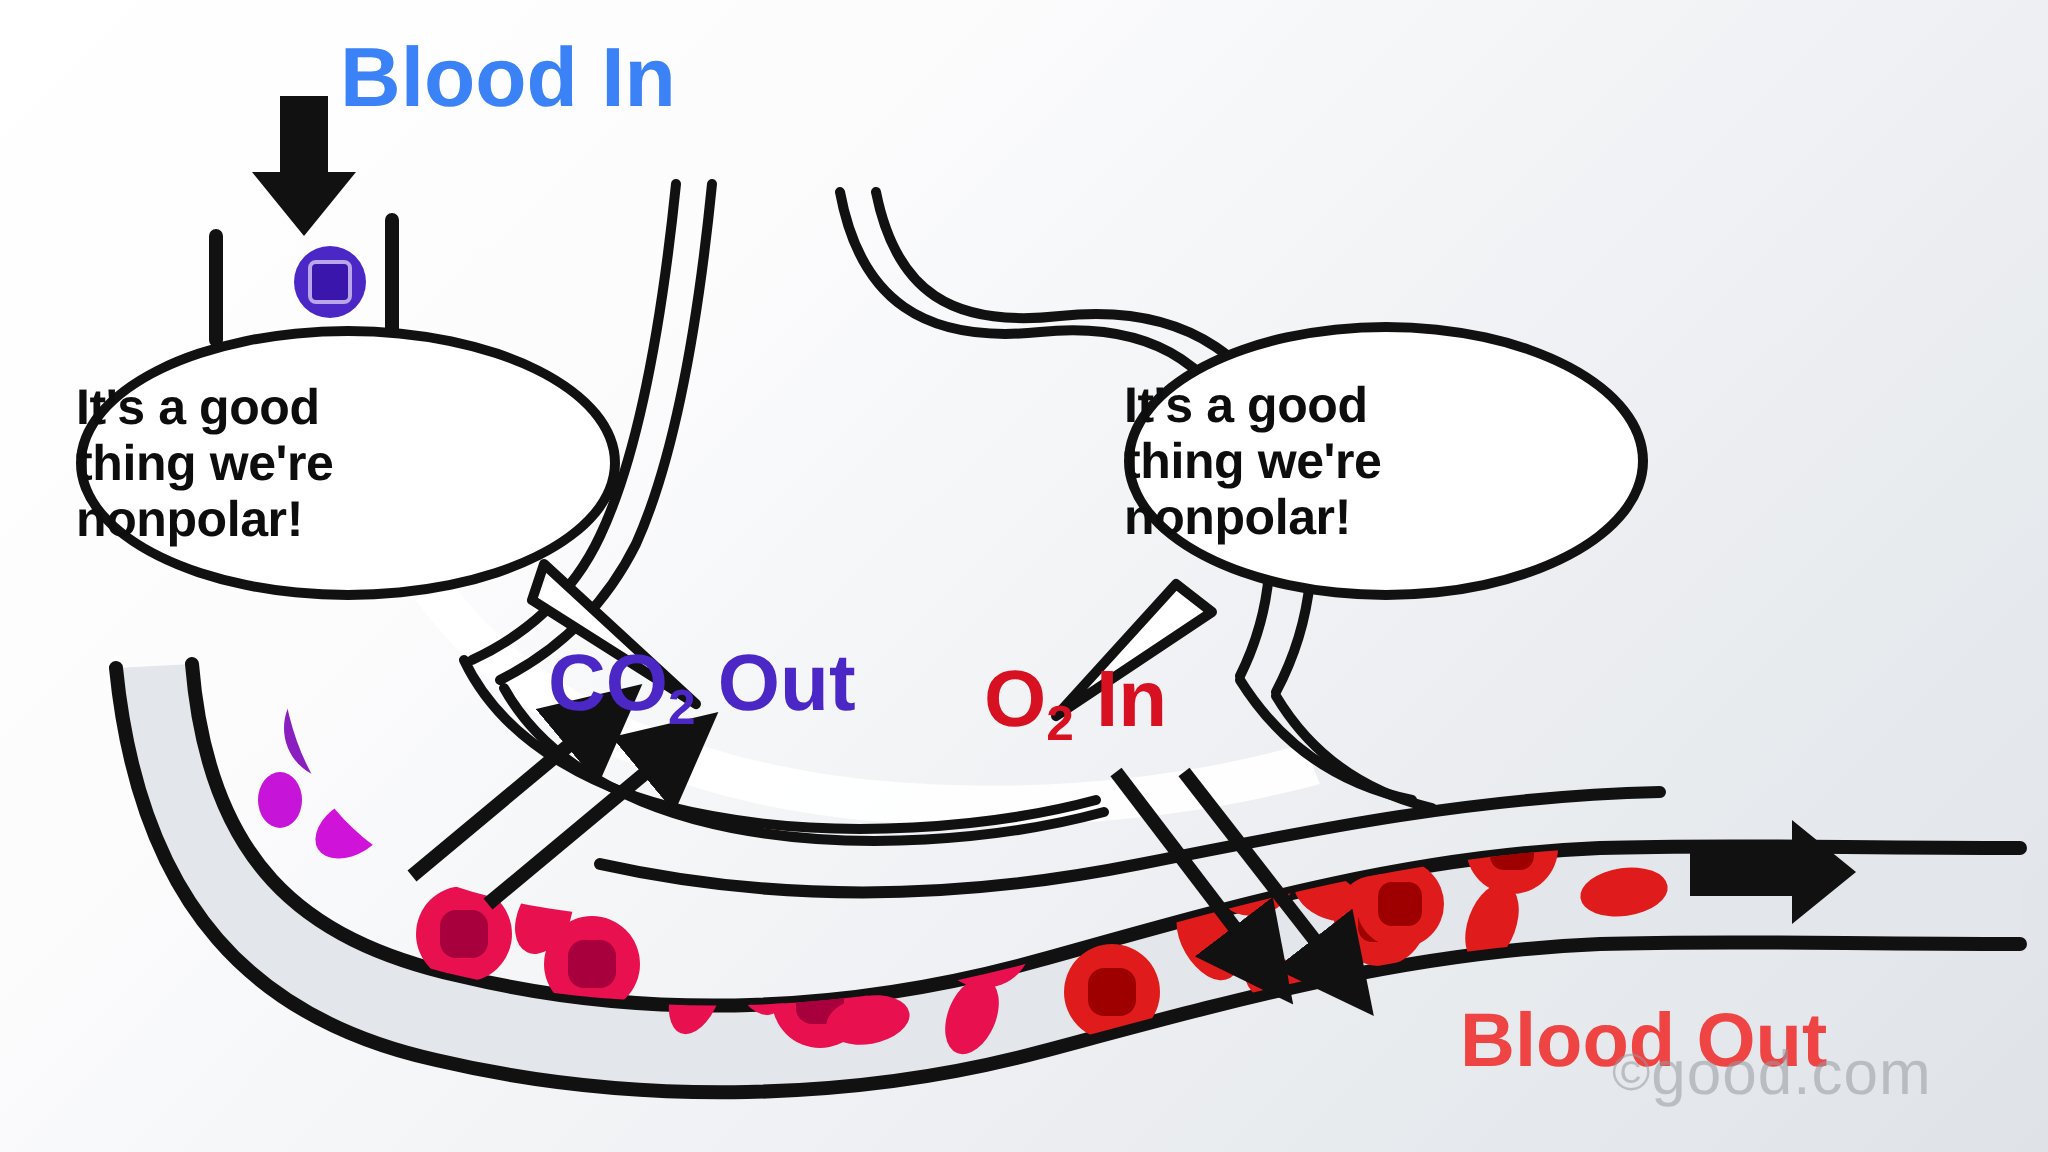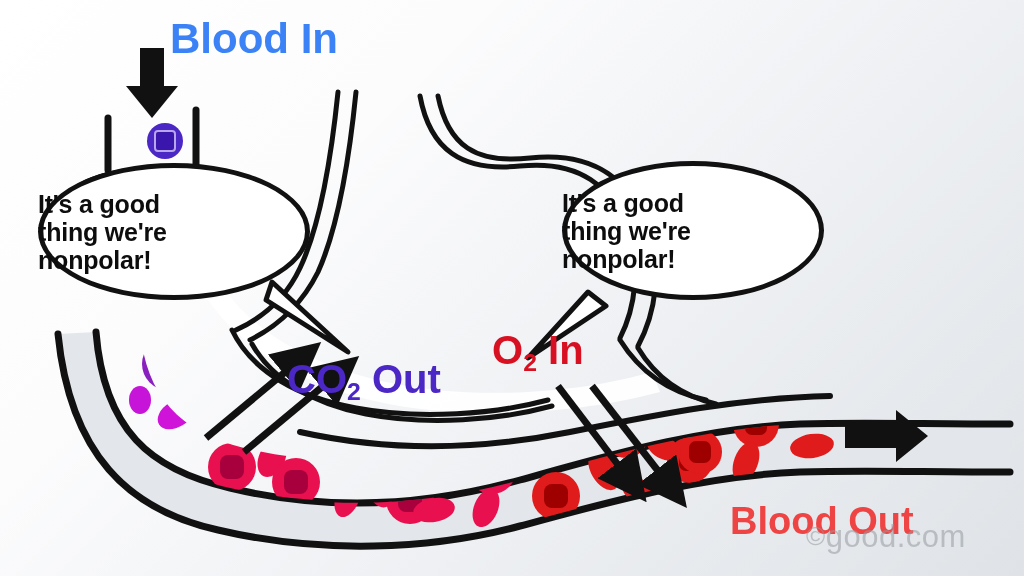--- a/index.html
+++ b/index.html
@@ -22,21 +22,21 @@
     font-size:27px;letter-spacing:.4px;color:#ffffff;white-space:nowrap;
     font-family:"Liberation Sans", sans-serif;
   }
 
   
   .lbl{position:absolute;white-space:nowrap;font-weight:bold;line-height:1;}
   .lbl .sub{font-size:.62em;vertical-align:-.28em;}
 
   #lbl-blood-in{left:170px;top:18px;font-size:42px;color:#3b82f6;}
   #lbl-alveoli{left:340px;top:230px;font-size:58px;color:#1a1a1a;font-weight:bold;}
-  #lbl-co2{left:287px;top:322px;font-size:40px;color:#4b27c6;margin-top:37px;}
+  #lbl-co2{left:274px;top:322px;font-size:40px;color:#4b27c6;}
   #lbl-o2{left:492px;top:330px;font-size:40px;color:#d81122;}
   #lbl-blood-out{left:730px;top:502px;font-size:38px;color:#ef4444;}
 
   
   .bubble{position:absolute;}
   .bubble .body{
     position:absolute;left:0;top:0;width:100%;height:100%;
     background:#ffffff;border:5px solid #111111;border-radius:50%/50%;
     box-sizing:border-box;
   }

